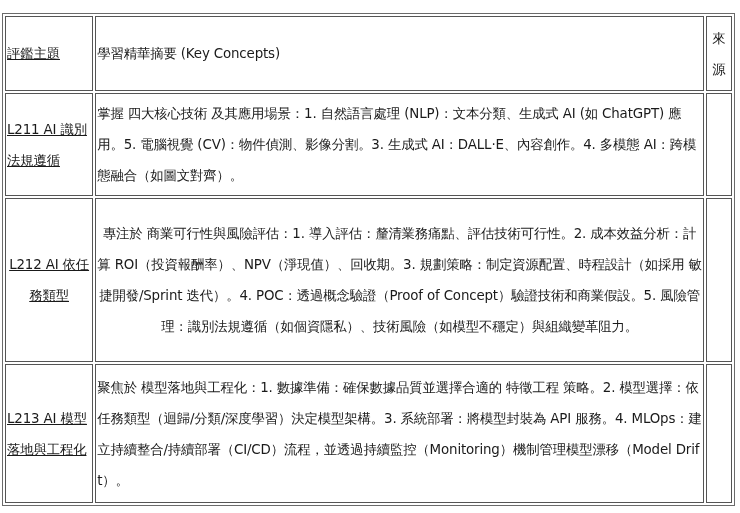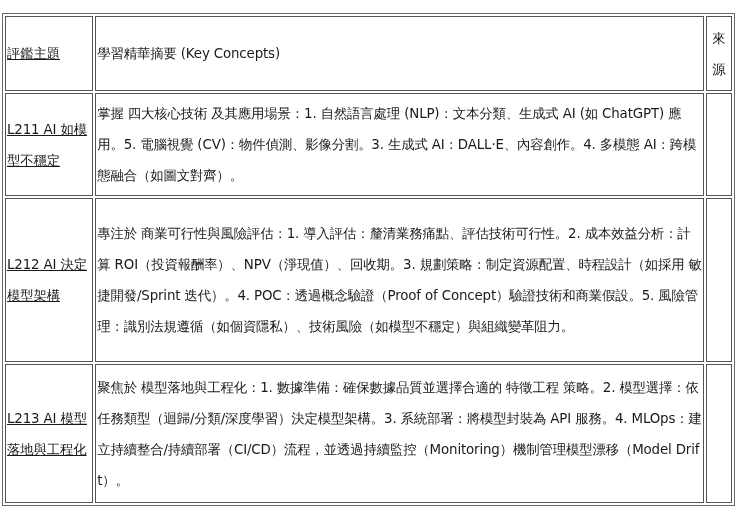--- a/index.html
+++ b/index.html
@@ -33,21 +33,21 @@
     font-size: 13.4px;
     line-height: 31px;
     letter-spacing: -0.15px;
     word-break: break-all;
   }
   col.c1 { width: 88px; }
   col.c2 { width: 607px; }
   col.c3 { width: 26px; }
   tr.head td { height: 73px; }
   tr.r1 td { height: 101px; }
-  tr.r2 td { height: 162px; }
+  tr.r2 td { height: 162px; text-align: center; }
   tr.r3 td { height: 137px; }
   td.topic { white-space: normal; text-decoration: underline; }
   td.src {
     vertical-align: top;
     padding: 0 2px;
     line-height: 29px;
   }
   td.summary {
     vertical-align: top;
   }
@@ -70,28 +70,28 @@
     <tbody>
         <tr class="head">
       <td class="topic">評鑑主題</td>
       <td class="summary">學習精華摘要 (Key Concepts)</td>
       <td class="src">
         <span class="v">來</span>
         <span class="v">源</span>
       </td>
     </tr>
     <tr class="r1">
-      <td class="topic">L211 AI 如模型不穩定</td>
+      <td class="topic">L211 AI 識別法規遵循</td>
       <td class="summary">
             <div class="inner">掌握 四大核心技術 及其應用場景：1. 自然語言處理 (NLP)：文本分類、生成式 AI (如 ChatGPT) 應用。5. 電腦視覺 (CV)：物件偵測、影像分割。3. 生成式 AI：DALL·E、內容創作。4. 多模態 AI：跨模態融合（如圖文對齊）。</div>
           </td>
       <td class="src"></td>
     </tr>
     <tr class="r2">
-      <td class="topic">L212 AI 決定模型架構</td>
+      <td class="topic">L212 AI 依任務類型</td>
       <td class="summary">
             <div class="inner">專注於 商業可行性與風險評估：1. 導入評估：釐清業務痛點、評估技術可行性。2. 成本效益分析：計算 ROI（投資報酬率）、NPV（淨現值）、回收期。3. 規劃策略：制定資源配置、時程設計（如採用 敏捷開發/Sprint 迭代）。4. POC：透過概念驗證（Proof of Concept）驗證技術和商業假設。5. 風險管理：識別法規遵循（如個資隱私）、技術風險（如模型不穩定）與組織變革阻力。</div>
           </td>
       <td class="src"></td>
     </tr>
     <tr class="r3">
       <td class="topic">L213 AI 模型落地與工程化</td>
       <td class="summary">
             <div class="inner">聚焦於 模型落地與工程化：1. 數據準備：確保數據品質並選擇合適的 特徵工程 策略。2. 模型選擇：依任務類型（迴歸/分類/深度學習）決定模型架構。3. 系統部署：將模型封裝為 API 服務。4. MLOps：建立持續整合/持續部署（CI/CD）流程，並透過持續監控（Monitoring）機制管理模型漂移（Model Drift）。</div>
           </td>

